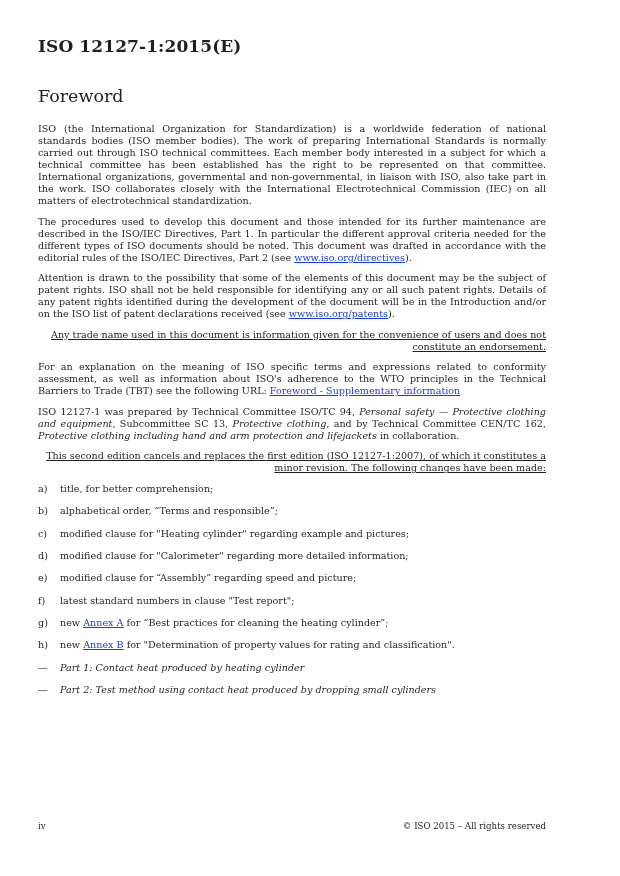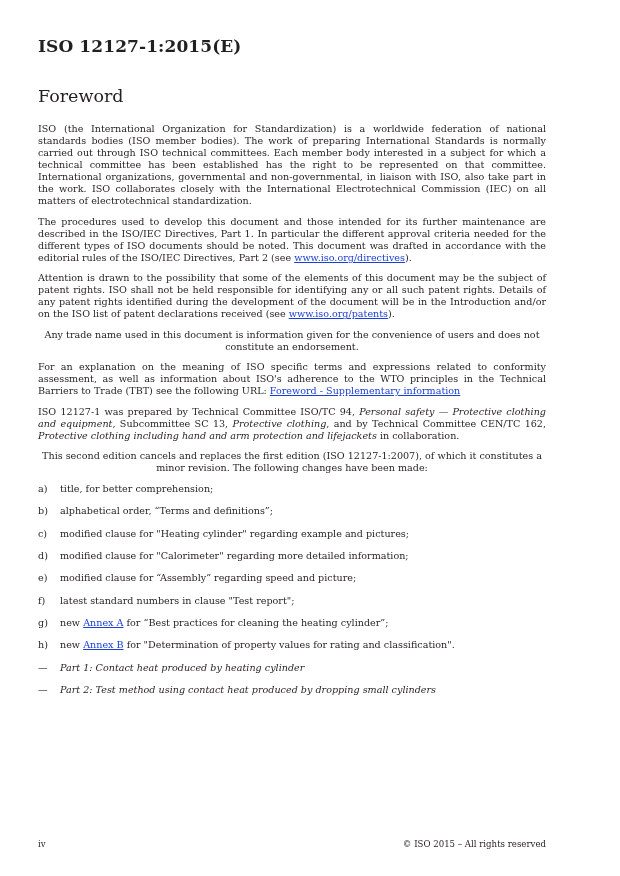--- a/index.html
+++ b/index.html
@@ -15,29 +15,29 @@
     }
     .title {
       position: absolute; left: 38px; top: 86px;
       font-weight: normal; font-size: 17.5px;
     }
     .body {
       position: absolute; left: 38px; top: 123px; width: 508px;
       font-size: 9.6px; line-height: 12.05px;
     }
     p { margin: 0 0 8.4px 0; text-align: justify; }
-    p.left { text-align: center; }
+    p.left { text-align: right; text-decoration: underline; }
     a { color: #1a3fd6; text-decoration: underline; }
     .li { display: flex; margin: 0 0 10.3px 0; }
     .li .lab { width: 22px; flex: none; }
     .li .txt { flex: 1; }
     .dash .lab { width: 22px; }
     i { font-style: italic; }
     .footer {
-      position: absolute; top: 839px; font-size: 8.6px;
+      position: absolute; top: 821px; font-size: 8.6px;
     }
     .footer.left { left: 38px; }
     .footer.right { right: 74px; }
   </style>
 </head>
 <body>
 
 <div class="page">
   <div class="header">ISO 12127-1:2015(E)</div>
   <div class="title">Foreword</div>
@@ -57,21 +57,21 @@
 
     <p class="left">This second edition cancels and replaces the first edition (ISO 12127-1:2007), of which it constitutes a minor revision. The following changes have been made:</p>
 
     <div>
       <div class="li">
           <span class="lab">a)</span>
           <span class="txt">title, for better comprehension;</span>
         </div>
       <div class="li">
           <span class="lab">b)</span>
-          <span class="txt">alphabetical order, “Terms and definitions”;</span>
+          <span class="txt">alphabetical order, “Terms and responsible”;</span>
         </div>
       <div class="li">
           <span class="lab">c)</span>
           <span class="txt">modified clause for "Heating cylinder" regarding example and pictures;</span>
         </div>
       <div class="li">
           <span class="lab">d)</span>
           <span class="txt">modified clause for "Calorimeter" regarding more detailed information;</span>
         </div>
       <div class="li">

